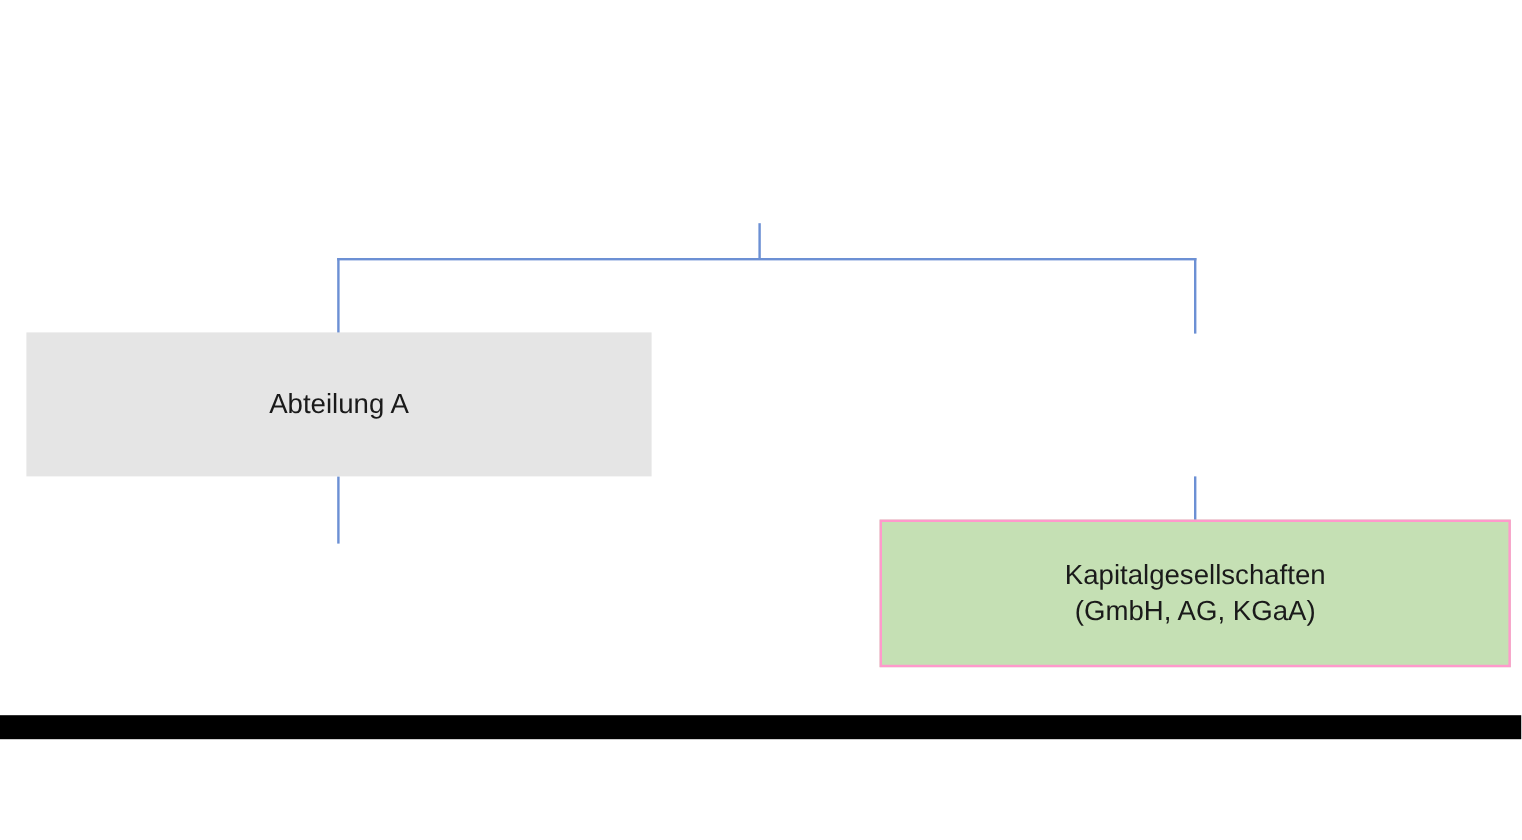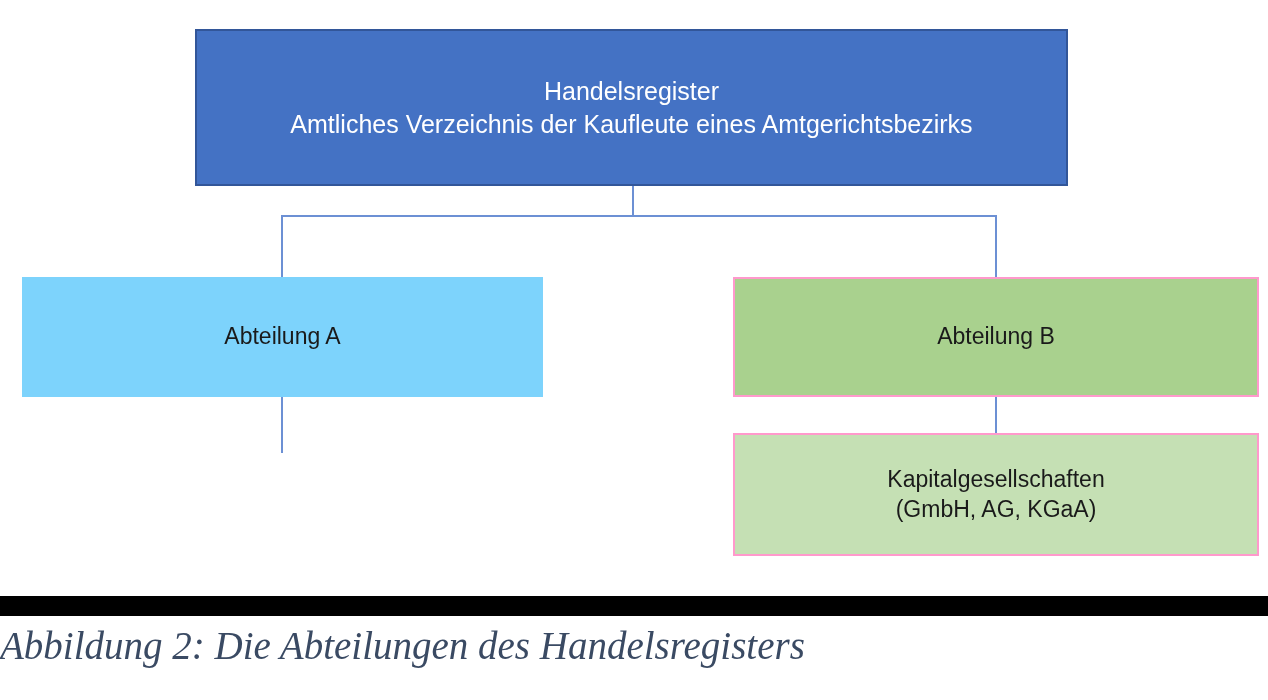--- a/index.html
+++ b/index.html
@@ -48,21 +48,21 @@
     font-size: 25px;
     font-weight: 400;
   }
 
   
   #node-abteilung-a {
     left: 22px;
     top: 277px;
     width: 521px;
     height: 120px;
-    background: #7dd3fc;
+    background: #e5e5e5;
     border: none;
     color: #1a1a1a;
     font-size: 23px;
   }
 
   
   #node-abteilung-b {
     left: 733px;
     top: 277px;
     width: 526px;
@@ -144,36 +144,28 @@
 
 <div id="canvas">
 
   <div class="conn conn-v" id="conn-root-down"></div>
   <div class="conn conn-h" id="conn-bus"></div>
   <div class="conn conn-v" id="conn-left-down"></div>
   <div class="conn conn-v" id="conn-right-down"></div>
   <div class="conn conn-v" id="conn-a-to-child"></div>
   <div class="conn conn-v" id="conn-b-to-child"></div>
 
-  <div class="node" id="node-root">
-    <span class="node-label">Handelsregister
-Amtliches Verzeichnis der Kaufleute eines Amtgerichtsbezirks</span>
-  </div>
 
   <div class="node" id="node-abteilung-a">
     <span class="node-label">Abteilung A</span>
   </div>
 
-  <div class="node" id="node-abteilung-b">
-    <span class="node-label">Abteilung B</span>
-  </div>
 
 
   <div class="node" id="node-kapitalgesellschaften">
     <span class="node-label">Kapitalgesellschaften
 (GmbH, AG, KGaA)</span>
   </div>
 
   <div id="separator-band"></div>
 
-  <div id="figure-caption">Abbildung 2: Die Abteilungen des Handelsregisters</div>
 
 </div>
 
 </body></html>

